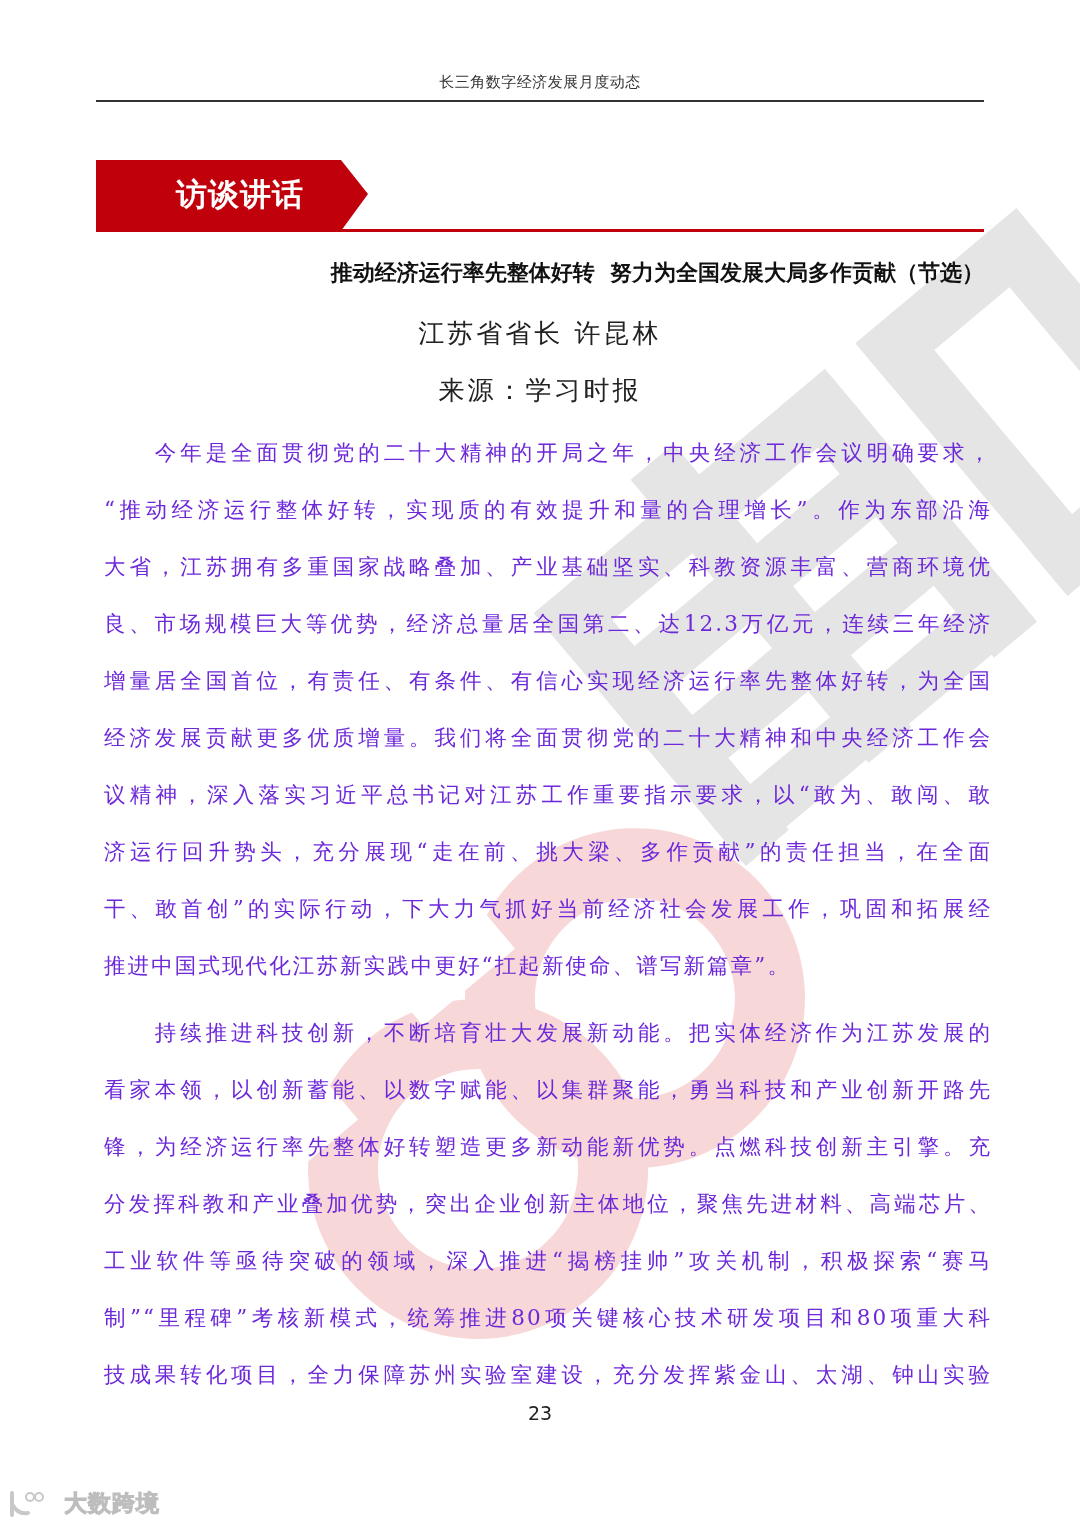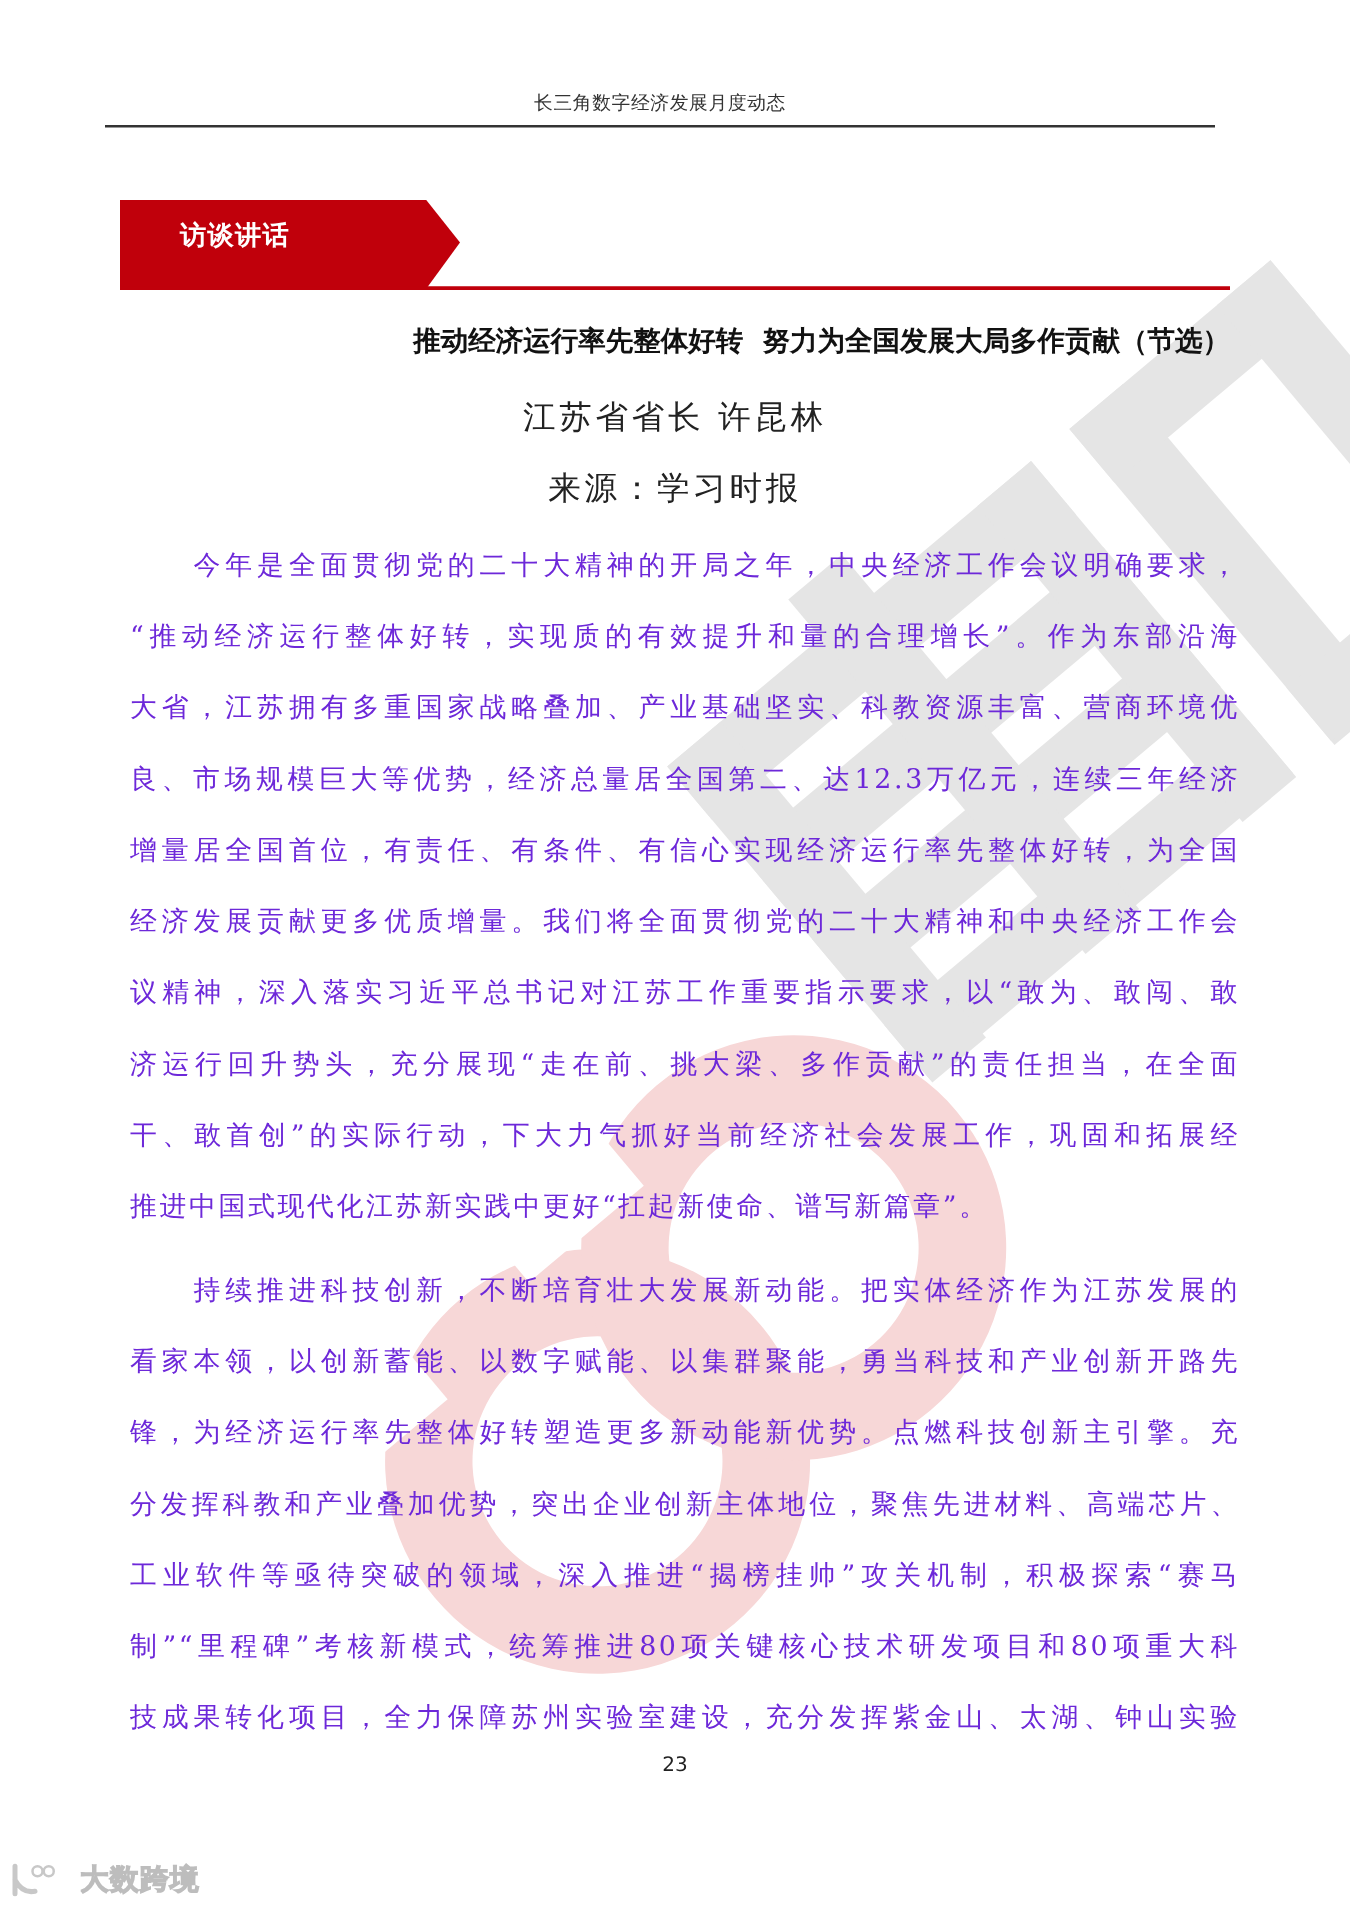--- a/index.html
+++ b/index.html
@@ -1,40 +1,40 @@
 <!DOCTYPE html>
 <html><head>
 <meta charset="utf-8">
 <style>
   html, body { margin: 0; padding: 0; background: #ffffff; }
   body { width: 1080px; height: 1527px; position: relative; overflow: hidden;
          font-family: "DejaVu Serif", "Liberation Serif", serif; color: #1a1a1a; }
   .watermark { position: absolute; left: 0; top: 0; width: 1080px; height: 1527px; pointer-events: none; z-index: 0; }
-  .page-header { position: absolute; left: 84px; top: 70px; width: 888px; height: 32px; z-index: 2; }
+  .page-header { position: absolute; left: 96px; top: 70px; width: 888px; height: 32px; z-index: 2; }
   .page-header .title { text-align: center; font-size: 15px; color: #333; letter-spacing: 0.5px; line-height: 24px;
                          font-family: "DejaVu Sans", sans-serif; }
   .page-header .rule { position: absolute; left: 0; right: 0; top: 30px; height: 2px; background: #333; }
   .banner { position: absolute; left: 96px; top: 160px; width: 888px; height: 72px; z-index: 2; }
   .banner .tab { position: absolute; left: 0; top: 0; width: 272px; height: 71px; }
-  .banner .tab-label { position: absolute; left: 48px; top: 14px; font-size: 21px; font-weight: bold; color: #ffffff;
+  .banner .tab-label { position: absolute; left: 80px; top: 14px; font-size: 31px; font-weight: bold; color: #ffffff;
                         font-family: "DejaVu Sans", sans-serif; letter-spacing: 1px; }
   .banner .underline { position: absolute; left: 0; right: 0; top: 69px; height: 3px; background: #c0000b; }
   .article-title { position: absolute; left: 96px; top: 258px; width: 888px; text-align: right; z-index: 2;
                    font-size: 22px; font-weight: bold; font-family: "DejaVu Sans", sans-serif; color: #111; white-space: pre; }
   .byline { position: absolute; left: 96px; width: 888px; text-align: center; z-index: 2;
             font-size: 26px; letter-spacing: 3px; color: #222; }
   .author { top: 316px; }
   .source { top: 373px; }
   .body { position: absolute; left: 104px; top: 424px; width: 888px; z-index: 2;
           font-size: 21.5px; line-height: 57px; color: #6d28d9; letter-spacing: 2.1px; }
   .body p { margin: 0; text-align: justify; text-align-last: left; }
   .body p.gap { margin-top: 10px; }
   .line { display: block; white-space: nowrap; text-align-last: justify; text-align: justify; }
   .line.last { text-align-last: left; }
-  .page-number { position: absolute; left: 0; width: 1080px; top: 1402px; text-align: center; font-size: 16px;
+  .page-number { position: absolute; left: 0; width: 1080px; top: 1402px; text-align: center; font-size: 19px;
                  font-family: "DejaVu Sans", sans-serif; color: #222; z-index: 2; }
   .corner-logo { position: absolute; left: 8px; top: 1488px; display: flex; align-items: center; z-index: 2; }
   .corner-logo .mark { width: 44px; height: 30px; }
   .corner-logo .text { font-family: "DejaVu Sans", sans-serif; font-size: 23px; font-weight: bold; color: #f5f5f5;
                        -webkit-text-stroke: 1px #bdbdbd; letter-spacing: 1px; margin-left: 12px; }
 </style>
 </head>
 <body>
 
 <svg class="watermark" viewBox="0 0 1080 1527" xmlns="http://www.w3.org/2000/svg">

